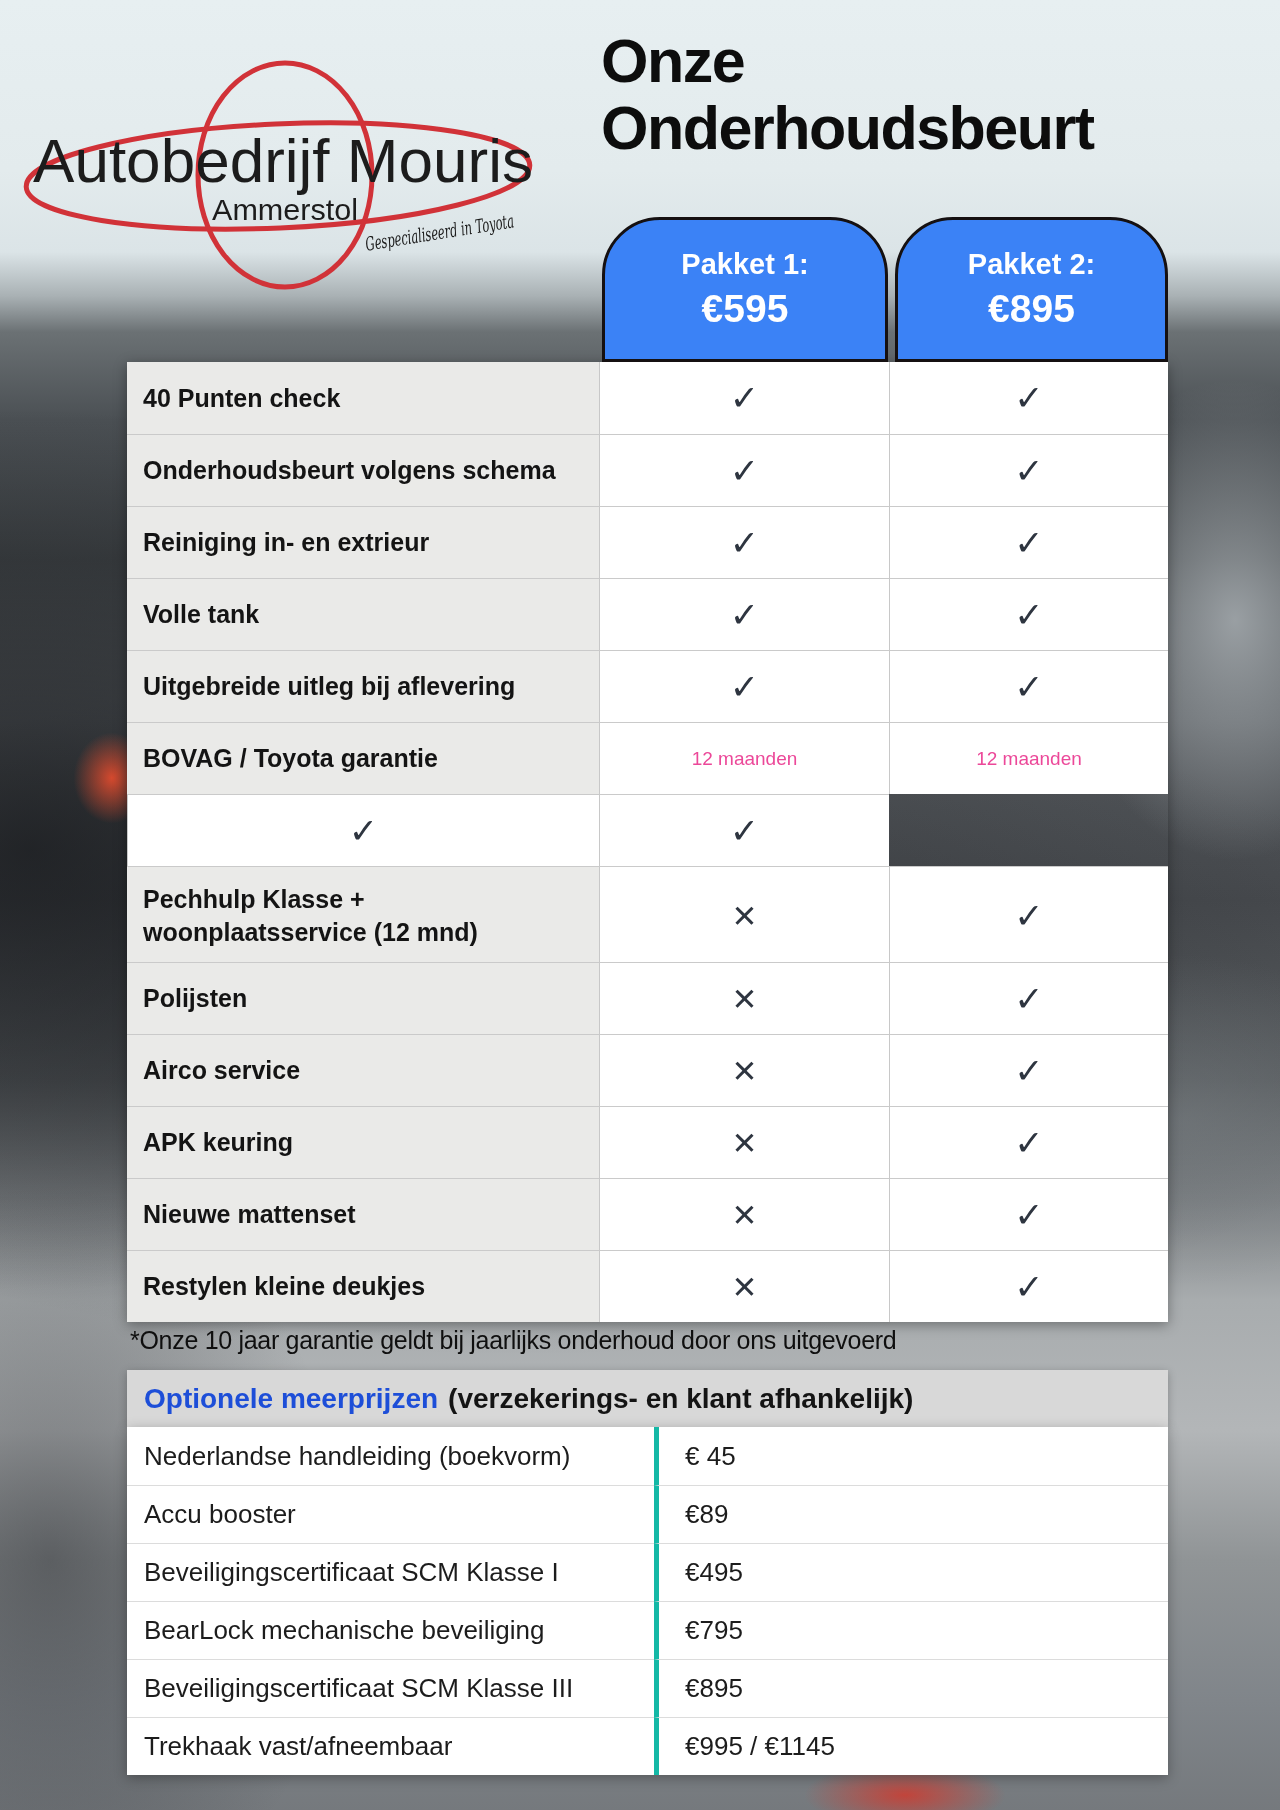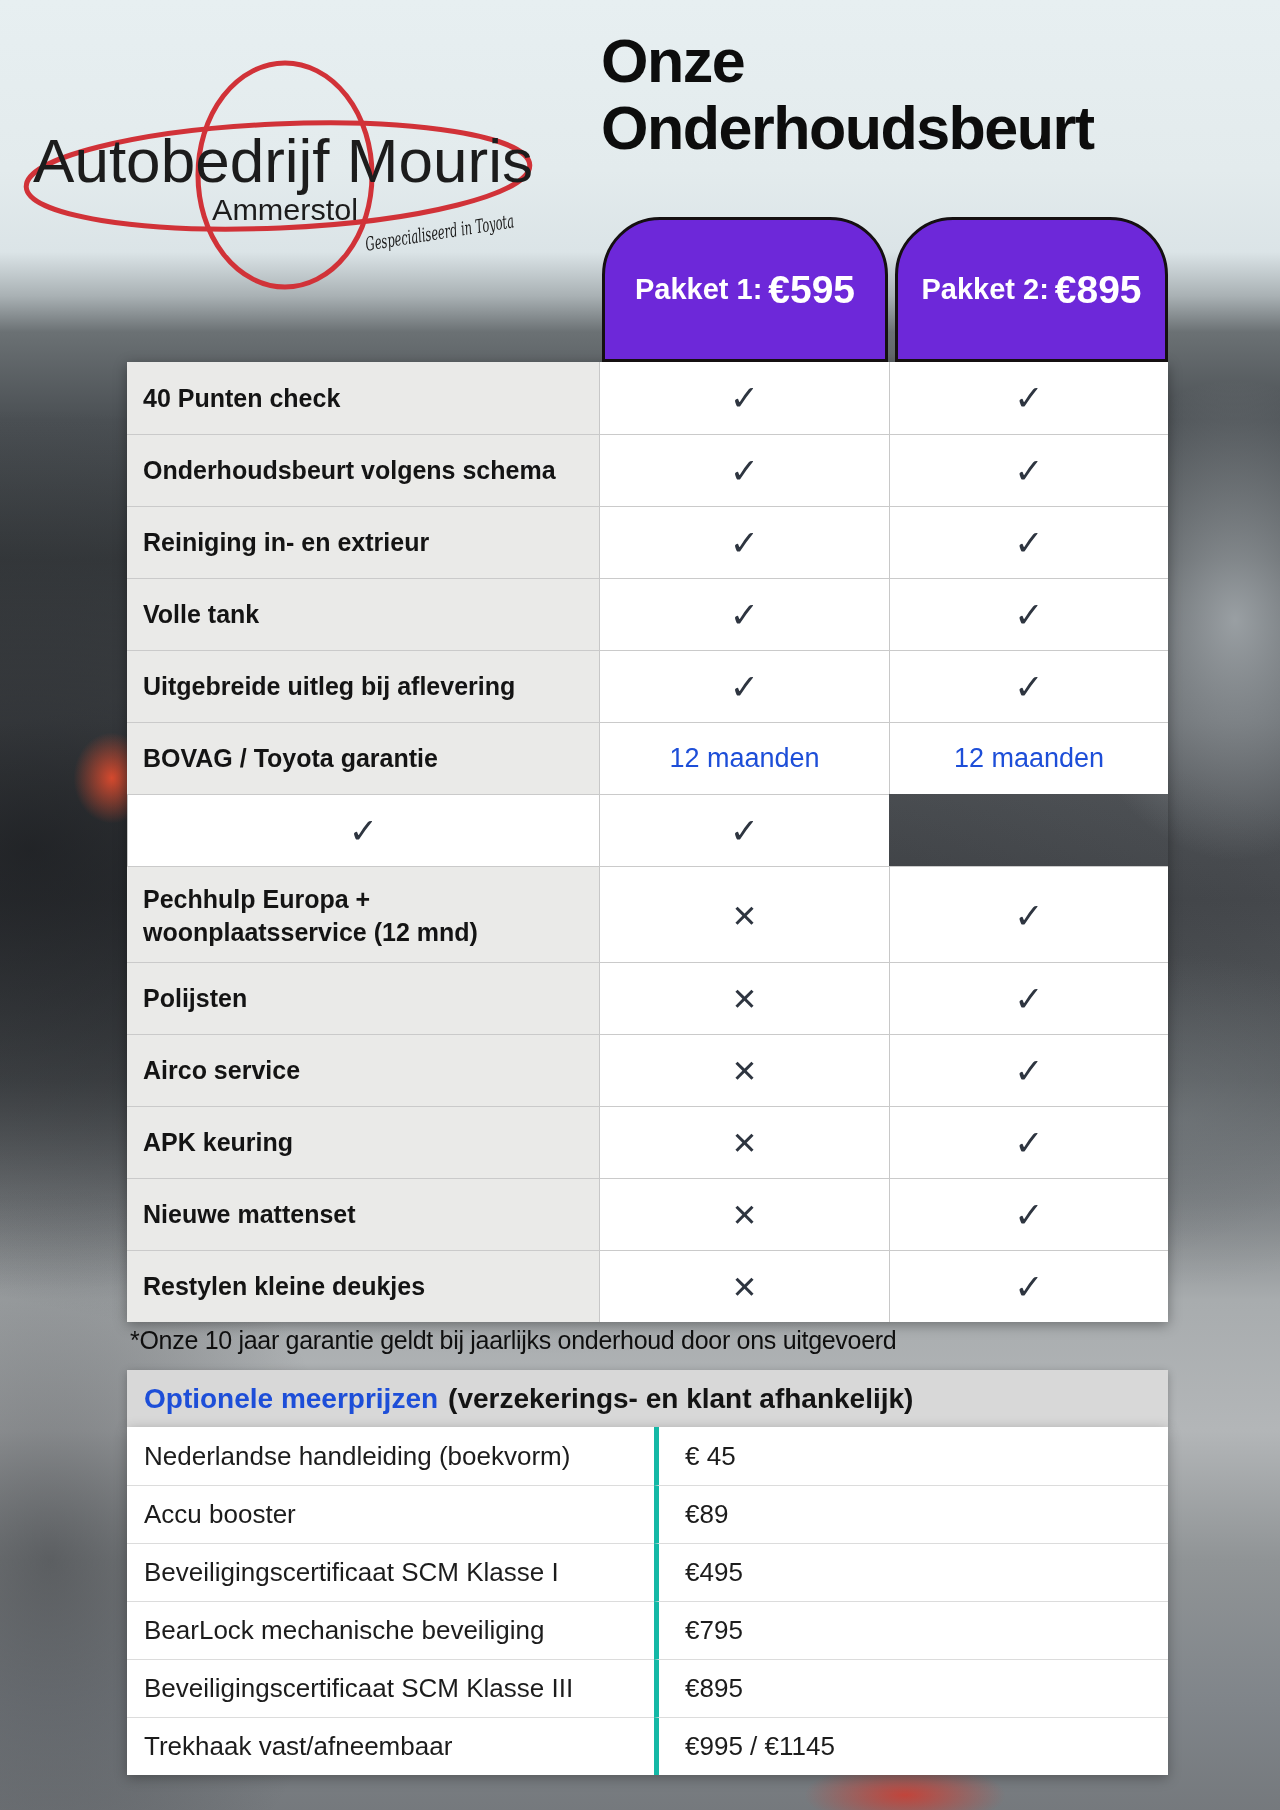--- a/index.html
+++ b/index.html
@@ -31,22 +31,22 @@
 
   
   .page-title{
     position:absolute;left:601px;top:28px;z-index:2;
     font-size:61px;font-weight:bold;color:#0d0d0d;line-height:1.1;letter-spacing:-1.5px;
   }
 
   
   .pkg-header{
     position:absolute;top:217px;height:145px;box-sizing:border-box;z-index:3;
-    background:#6d28d9;border:3px solid #151011;border-radius:58px 58px 0 0;
-    display:flex;flex-direction:row;align-items:center;justify-content:center;gap:6px;
+    background:#3b82f6;border:3px solid #151011;border-radius:58px 58px 0 0;
+    display:flex;flex-direction:column;align-items:center;justify-content:center;gap:6px;
     color:#ffffff;
   }
   .pkg-header.p1{left:602px;width:286px;}
   .pkg-header.p2{left:895px;width:273px;}
   .pkg-label{font-size:29px;font-weight:bold;}
   .pkg-price{font-size:39px;font-weight:bold;}
 
   
   .cmp-table{
     position:absolute;left:127px;top:362px;width:1041px;z-index:2;
@@ -57,21 +57,21 @@
   .cell{box-sizing:border-box;display:flex;align-items:center;}
   .cell-label{
     background:#eaeae8;padding:16px 16px;font-weight:bold;font-size:25px;color:#141414;
     flex-direction:column;align-items:flex-start;justify-content:center;line-height:1.32;
   }
   .cell-val{background:#ffffff;justify-content:center;border-left:1px solid #c8c8c8;}
   .cmp-row + .cmp-row .cell{border-top:1px solid #cacaca;}
   .mark{font-family:"DejaVu Sans",sans-serif;font-weight:bold;color:#2e3540;}
   .mark.check{font-size:35px;}
   .mark.cross{font-size:31px;}
-  .val-text{font-size:27px;color:#1d4ed8;}
+  .val-text{font-size:19px;color:#ec4899;}
 
   
   .footnote{
     position:absolute;left:130px;top:1326px;z-index:2;
     font-size:25px;color:#0f0f0f;letter-spacing:-0.3px;
   }
 
   
   .opt-header{
     position:absolute;left:127px;top:1370px;width:1041px;height:57px;box-sizing:border-box;z-index:2;
@@ -190,21 +190,21 @@
     <div class="cmp-row">
       <div class="cell cell-val">
         <span class="mark check">✓</span>
       </div>
       <div class="cell cell-val">
         <span class="mark check">✓</span>
       </div>
     </div>
     <div class="cmp-row tall">
       <div class="cell cell-label">
-        <span>Pechhulp Europa +</span>
+        <span>Pechhulp Klasse +</span>
         <span>woonplaatsservice (12 mnd)</span>
       </div>
       <div class="cell cell-val">
         <span class="mark cross">✕</span>
       </div>
       <div class="cell cell-val">
         <span class="mark check">✓</span>
       </div>
     </div>
     <div class="cmp-row">

